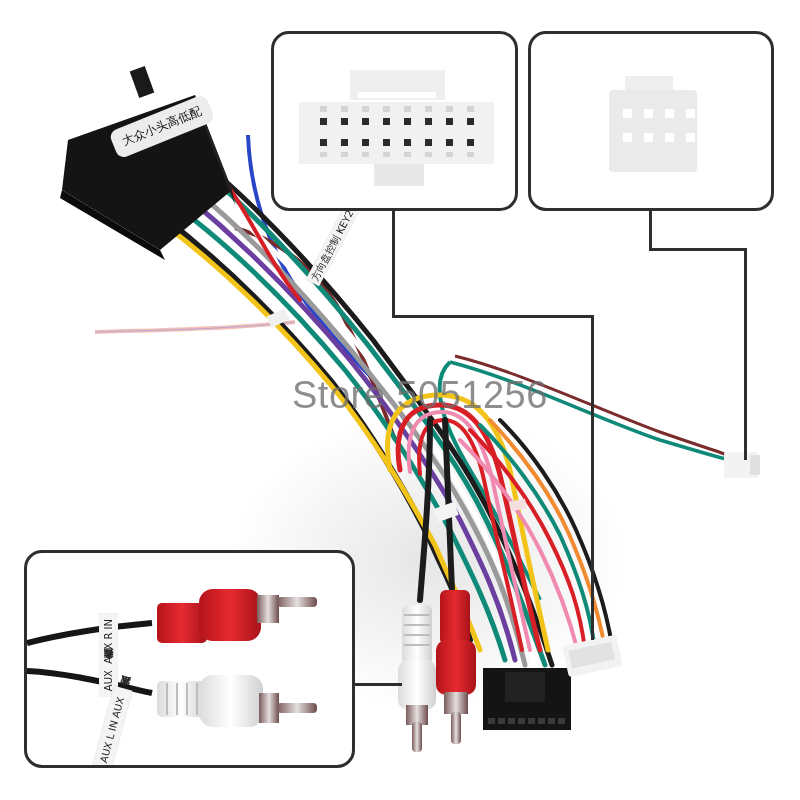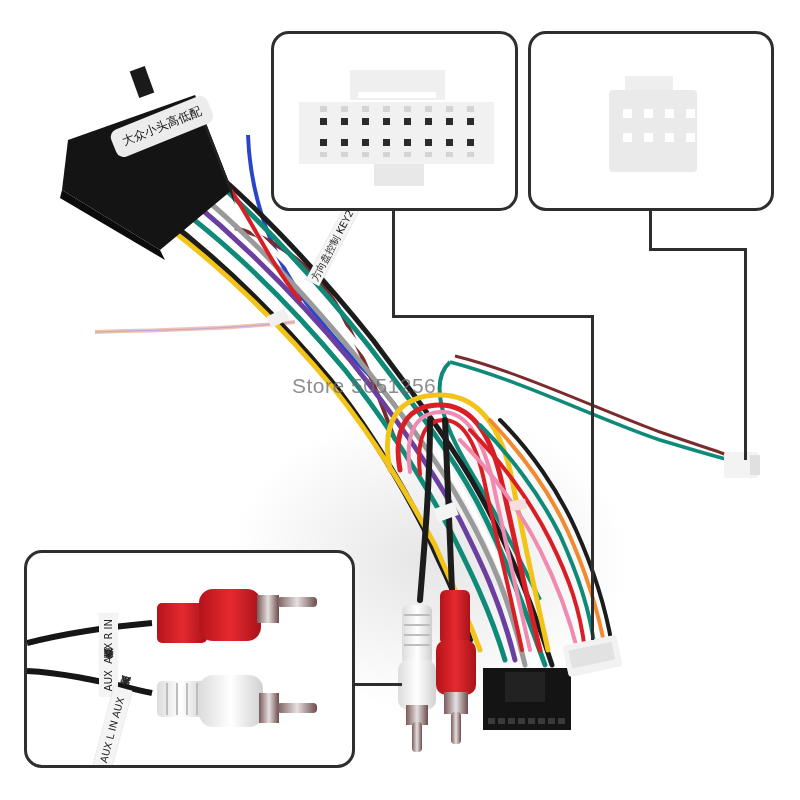--- a/index.html
+++ b/index.html
@@ -15,21 +15,21 @@
       border: 3px solid #2e2e2e;
       border-radius: 18px;
       background: #ffffff;
       box-sizing: border-box;
       overflow: hidden;
     }
     .callout { position: absolute; background: #2e2e2e; }
     .watermark {
       position: absolute;
       left: 292px; top: 374px;
-      font-size: 21px;
+      font-size: 38px;
       color: rgba(110,110,110,0.78);
       letter-spacing: 0.5px;
       font-family: "Liberation Sans", sans-serif;
       white-space: nowrap;
       pointer-events: none;
       z-index: 30;
     }
     .tag {
       position: absolute;
       background: #f4f4f4;

